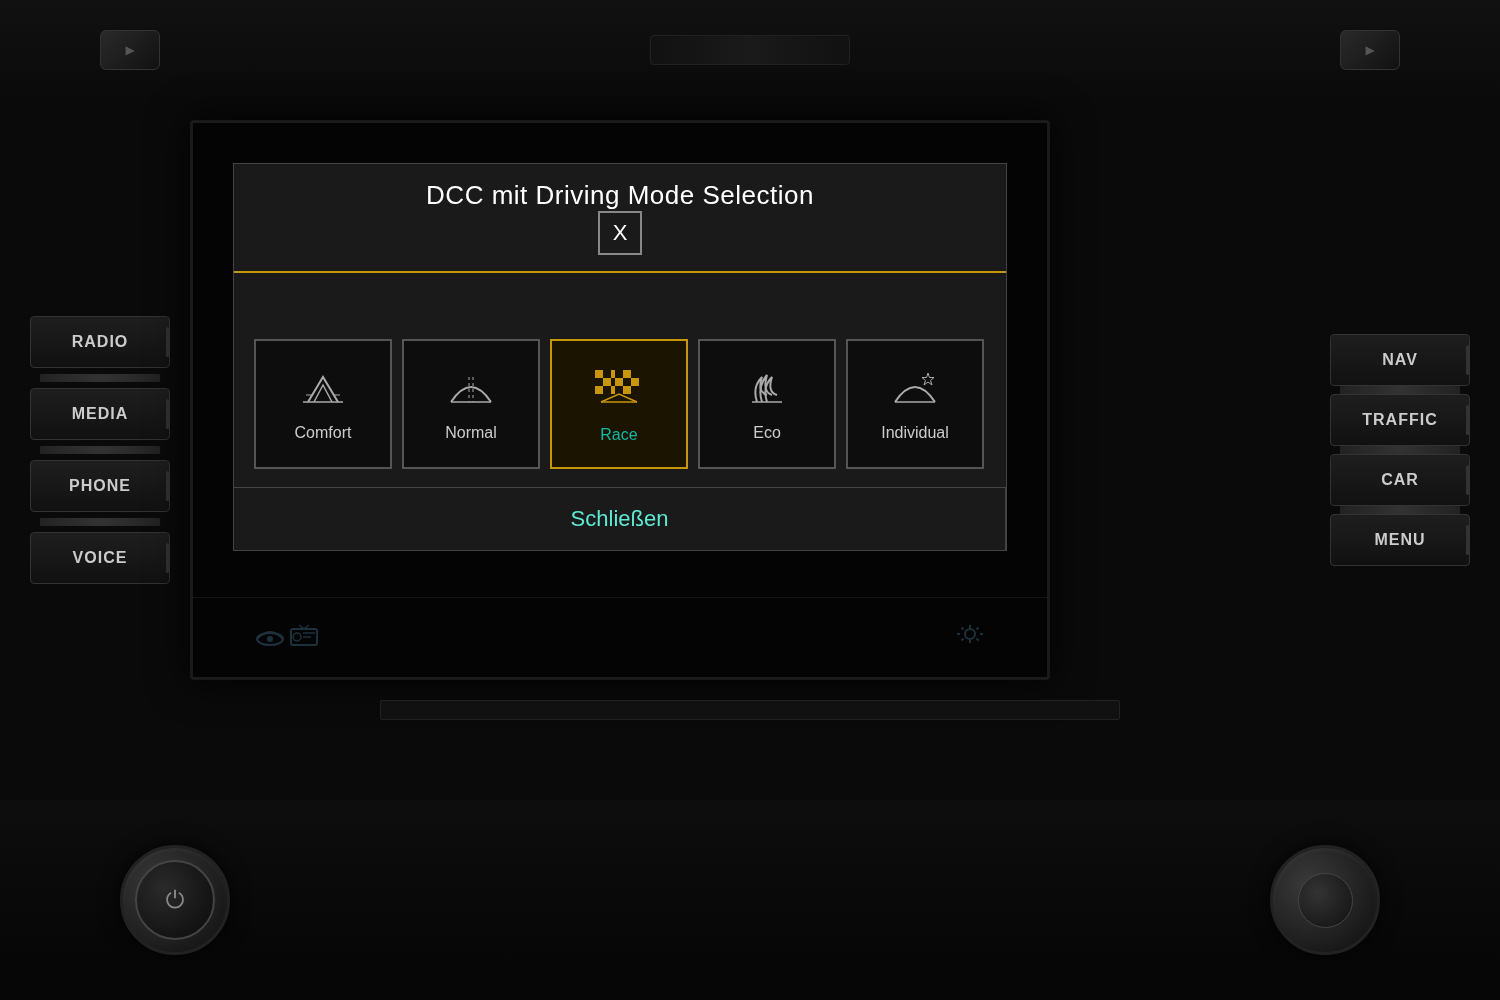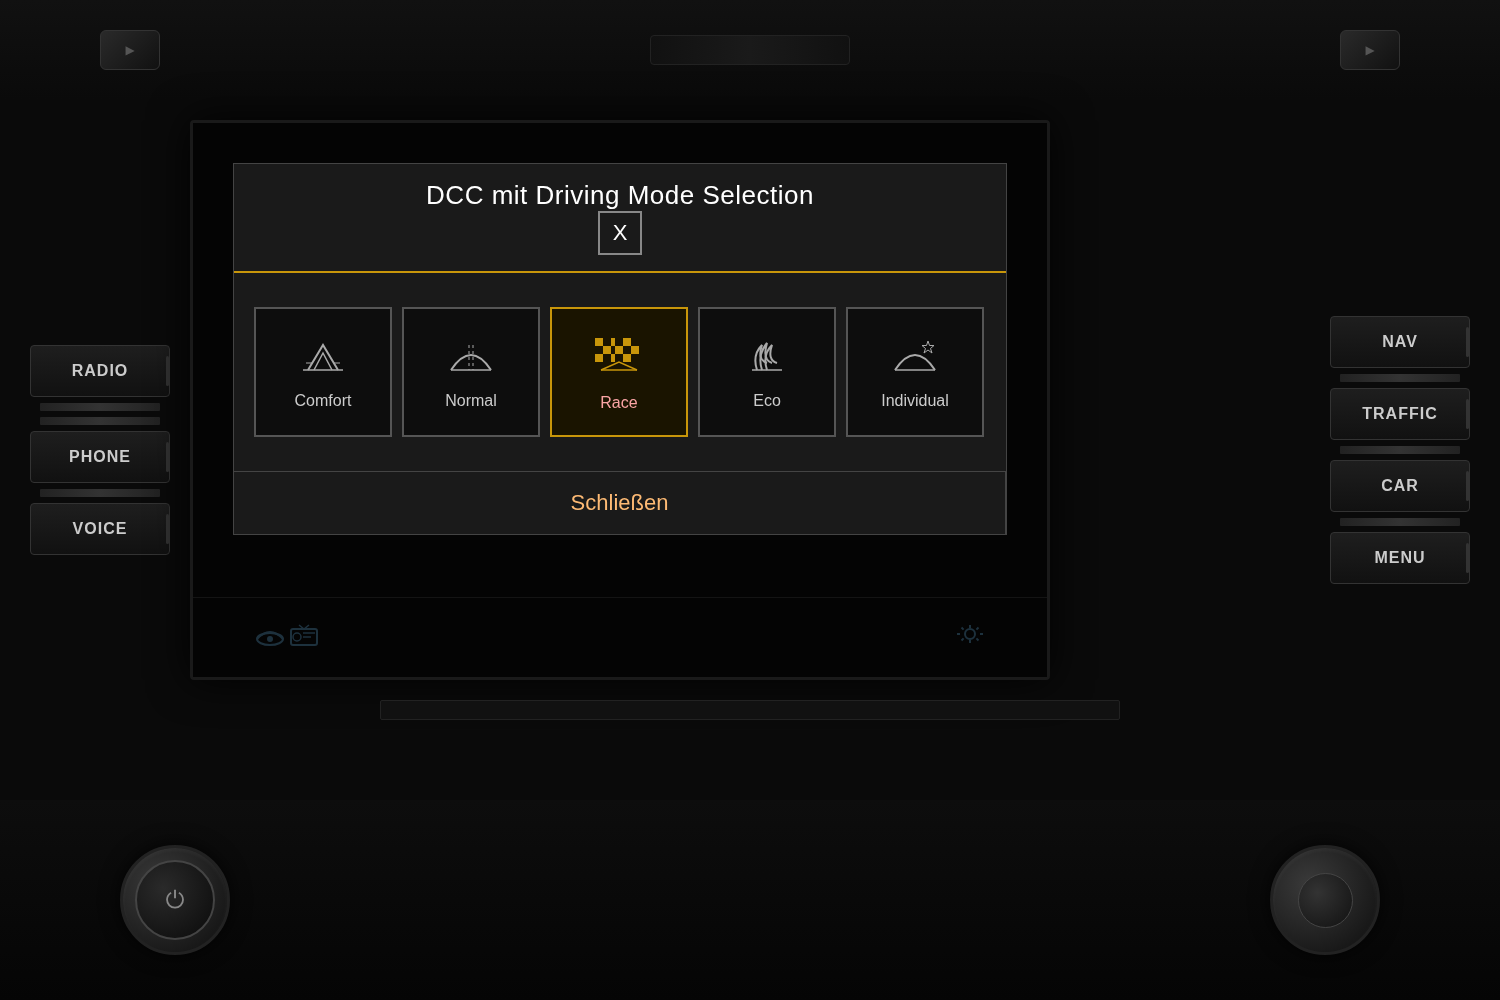--- a/index.html
+++ b/index.html
@@ -156,25 +156,26 @@
       background: transparent;
       color: #fff;
       font-size: 22px;
       display: flex;
       align-items: center;
       justify-content: center;
       cursor: pointer;
     }
 
     .modal-body {
-      padding: 34px 20px;
+      padding: 18px 20px;
       display: flex;
       gap: 10px;
       justify-content: flex-start;
       align-items: center;
+      margin-top: 48px;
     }
 
     .mode-btn {
       width: 138px;
       height: 130px;
       background: #0d0d0d;
       border: 2px solid #555;
       display: flex;
       flex-direction: column;
       align-items: center;
@@ -202,21 +203,21 @@
 
     .modal-footer {
       border-top: 1px solid #444;
       display: flex;
     }
 
     .footer-btn {
       flex: 1;
       padding: 18px;
       text-align: center;
-      color: #fdba74;
+      color: #5eead4;
       font-size: 22px;
       cursor: pointer;
       background: transparent;
       border: none;
     }
 
     .footer-divider {
       width: 1px;
       background: #444;
     }
@@ -274,21 +275,21 @@
     .right-panel {
       position: absolute;
       right: 0;
       top: 100px;
       width: 190px;
       bottom: 200px;
       display: flex;
       flex-direction: column;
       align-items: center;
       justify-content: center;
-      gap: 6px;
+      gap: 0;
       padding: 20px 30px 20px 20px;
     }
 
     .screen-wrapper {
       position: absolute;
       left: 190px;
       right: 190px;
       top: 100px;
       bottom: 200px;
     }
@@ -350,20 +351,23 @@
     <div class="top-knob"></div>
     <div style="width:200px; height:30px; background:linear-gradient(90deg,#111,#1a1a1a,#111); border-radius:4px; border:1px solid #222;"></div>
     <div class="top-knob"></div>
   </div>
 
   <div class="left-panel">
     <div class="side-btn">
       <span>RADIO</span>
     </div>
     <div style="height:8px;width:120px;background:linear-gradient(to right,#222,#333,#222);margin:0 auto;border-radius:1px;"></div>
+    <div class="side-btn">
+      <span>MEDIA</span>
+    </div>
     <div style="height:8px;width:120px;background:linear-gradient(to right,#222,#333,#222);margin:0 auto;border-radius:1px;"></div>
     <div class="side-btn">
       <span>PHONE</span>
     </div>
     <div style="height:8px;width:120px;background:linear-gradient(to right,#222,#333,#222);margin:0 auto;border-radius:1px;"></div>
     <div class="side-btn">
       <span>VOICE</span>
     </div>
   </div>
 
@@ -435,21 +439,21 @@
                     <rect x="32" y="14" width="8" height="8" fill="#1a1400"></rect>
                     <rect x="40" y="14" width="8" height="8" fill="#c8960a"></rect>
                     <rect x="24" y="22" width="8" height="8" fill="#1a1400"></rect>
                     <rect x="32" y="22" width="8" height="8" fill="#c8960a"></rect>
                     <rect x="40" y="22" width="8" height="8" fill="#1a1400"></rect>
 
                     <path d="M10 38 L28 30 L46 38" stroke="#c8960a" stroke-width="1.5" fill="none"></path>
                     <line x1="10" y1="38" x2="46" y2="38" stroke="#c8960a" stroke-width="1.5"></line>
                   </svg>
                 </div>
-                <span class="mode-label" style="color:#fca5a5;">Race</span>
+                <span class="mode-label" style="color:#14b8a6;">Race</span>
               </div>
 
               <div class="mode-btn">
                 <div class="eco-icon">
                   <svg width="50" height="40" viewBox="0 0 50 40" fill="none">
 
                     <path d="M15 35 Q10 20 20 10 Q15 25 25 28" stroke="#aaa" stroke-width="2" fill="none"></path>
                     <path d="M20 35 Q15 20 25 8 Q20 25 30 28" stroke="#aaa" stroke-width="2" fill="none"></path>
                     <path d="M25 35 Q20 20 30 10 Q25 25 35 28" stroke="#aaa" stroke-width="2" fill="none"></path>
                     <line x1="10" y1="35" x2="40" y2="35" stroke="#aaa" stroke-width="1.5"></line>

